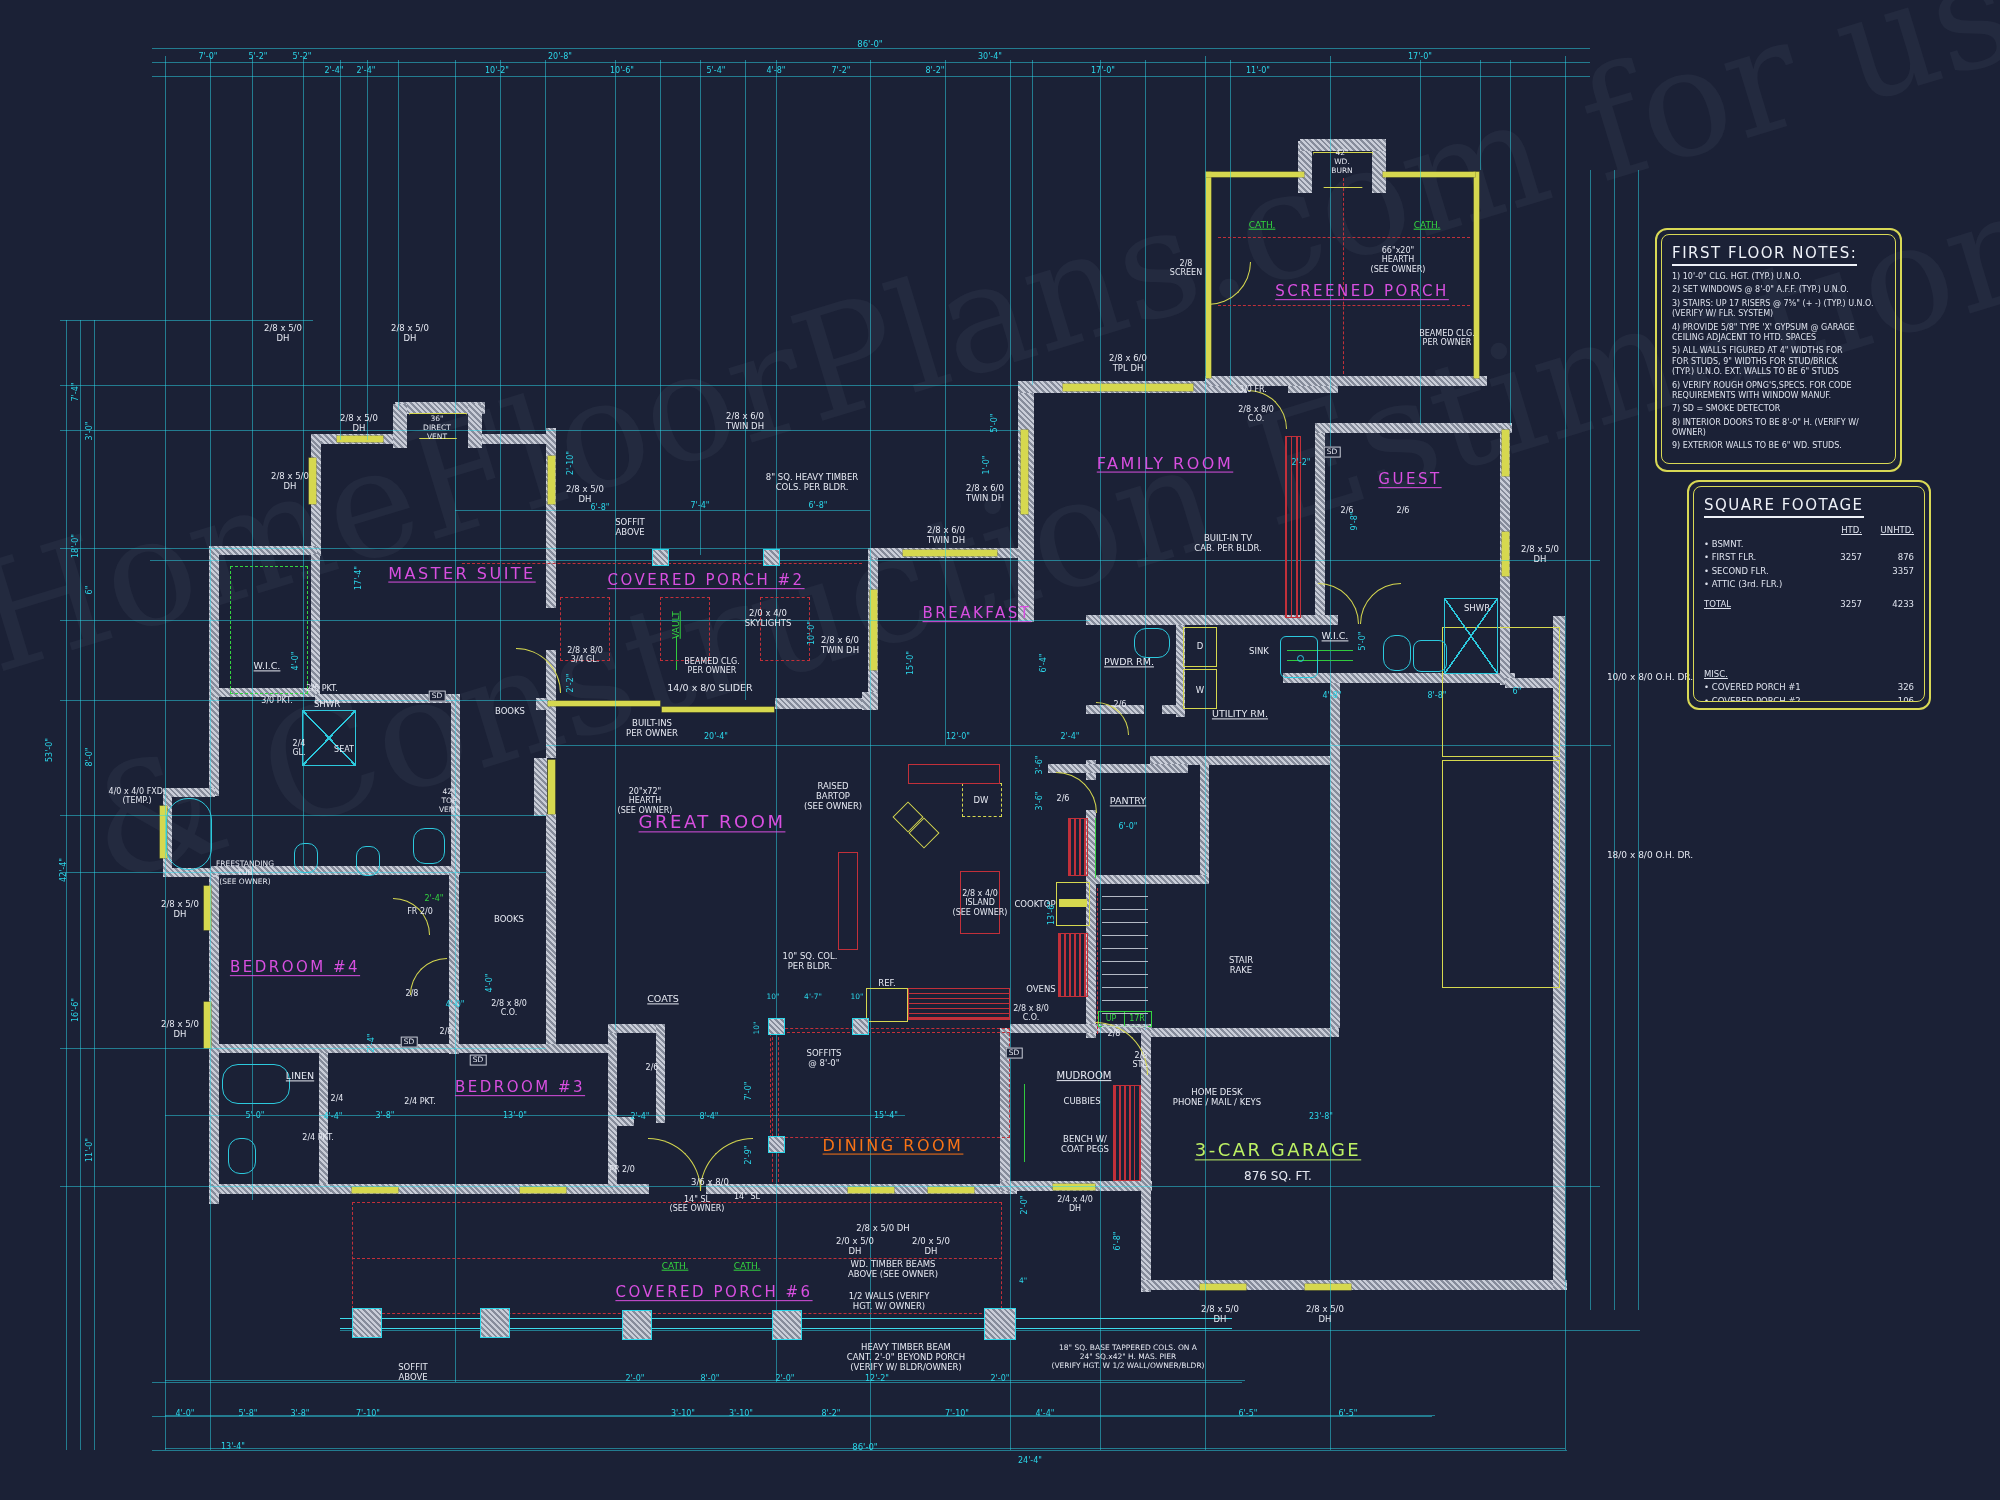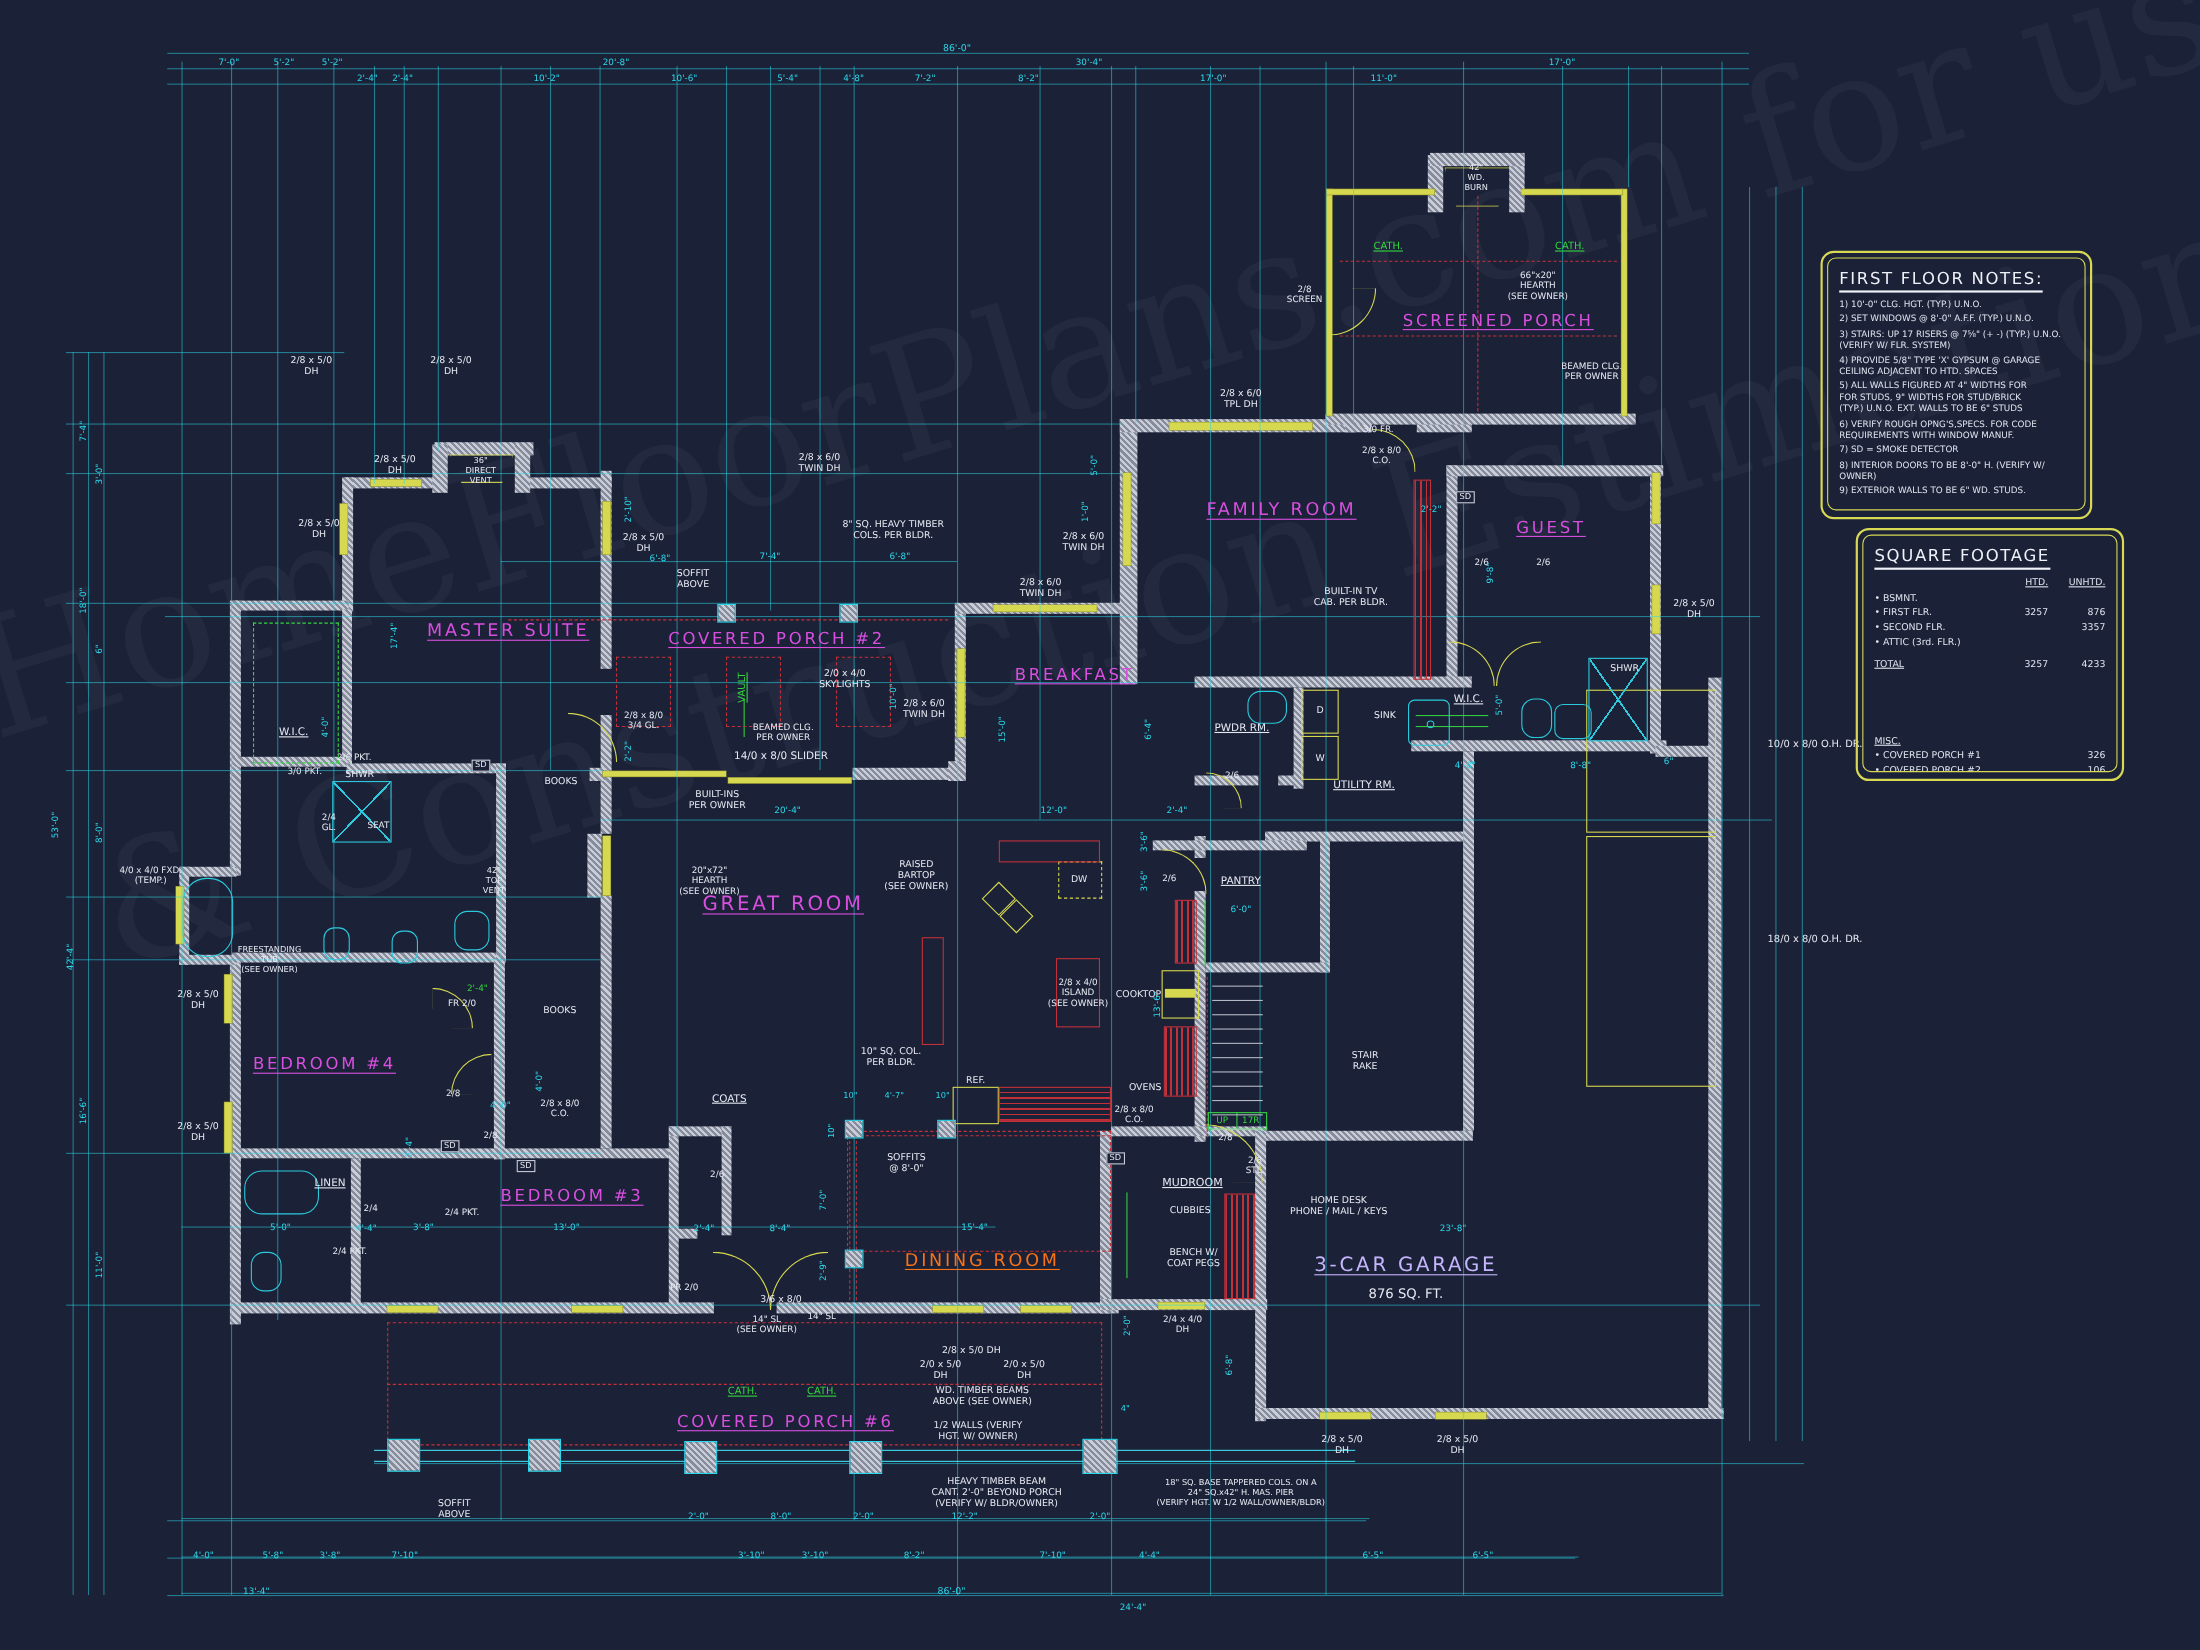--- a/index.html
+++ b/index.html
@@ -289,21 +289,21 @@
       <div class="lbl" style="position: absolute; left: 706px; top: 581px; font-size: 15px; color: rgb(216, 79, 224); transform: translate(-50%, -50%); text-decoration: underline; letter-spacing: 2.5px; text-underline-offset: 3px;">COVERED PORCH #2</div>
       <div class="lbl" style="position: absolute; left: 977px; top: 614px; font-size: 15px; color: rgb(216, 79, 224); transform: translate(-50%, -50%); text-decoration: underline; letter-spacing: 2.5px; text-underline-offset: 3px;">BREAKFAST</div>
       <div class="lbl" style="position: absolute; left: 1165px; top: 464px; font-size: 16px; color: rgb(216, 79, 224); transform: translate(-50%, -50%); text-decoration: underline; letter-spacing: 2.5px; text-underline-offset: 3px;">FAMILY ROOM</div>
       <div class="lbl" style="position: absolute; left: 1410px; top: 480px; font-size: 15px; color: rgb(216, 79, 224); transform: translate(-50%, -50%); text-decoration: underline; letter-spacing: 2.5px; text-underline-offset: 3px;">GUEST</div>
       <div class="lbl" style="position: absolute; left: 1362px; top: 292px; font-size: 15px; color: rgb(216, 79, 224); transform: translate(-50%, -50%); text-decoration: underline; letter-spacing: 2.5px; text-underline-offset: 3px;">SCREENED PORCH</div>
       <div class="lbl" style="position: absolute; left: 712px; top: 822px; font-size: 18px; color: rgb(216, 79, 224); transform: translate(-50%, -50%); text-decoration: underline; letter-spacing: 2.5px; text-underline-offset: 3px;">GREAT ROOM</div>
       <div class="lbl" style="position: absolute; left: 295px; top: 968px; font-size: 15px; color: rgb(216, 79, 224); transform: translate(-50%, -50%); text-decoration: underline; letter-spacing: 2.5px; text-underline-offset: 3px;">BEDROOM #4</div>
       <div class="lbl" style="position: absolute; left: 520px; top: 1088px; font-size: 15px; color: rgb(216, 79, 224); transform: translate(-50%, -50%); text-decoration: underline; letter-spacing: 2.5px; text-underline-offset: 3px;">BEDROOM #3</div>
       <div class="lbl" style="position: absolute; left: 893px; top: 1146px; font-size: 16px; color: #f97316; transform: translate(-50%, -50%); text-decoration: underline; letter-spacing: 2.5px; text-underline-offset: 3px;">DINING ROOM</div>
       <div class="lbl" style="position: absolute; left: 714px; top: 1293px; font-size: 15px; color: rgb(216, 79, 224); transform: translate(-50%, -50%); text-decoration: underline; letter-spacing: 2.5px; text-underline-offset: 3px;">COVERED PORCH #6</div>
-      <div class="lbl" style="position: absolute; left: 1278px; top: 1150px; font-size: 18px; color: #c4b5fd; transform: translate(-50%, -50%); text-decoration: underline; letter-spacing: 2.5px; text-underline-offset: 3px;">3-CAR GARAGE</div>
+      <div class="lbl" style="position: absolute; left: 1278px; top: 1150px; font-size: 18px; color: #bef264; transform: translate(-50%, -50%); text-decoration: underline; letter-spacing: 2.5px; text-underline-offset: 3px;">3-CAR GARAGE</div>
       <div class="lbl" style="position: absolute; left: 1278px; top: 1176px; font-size: 12px; color: rgb(230, 233, 242); transform: translate(-50%, -50%);">876 SQ. FT.</div>
       <div class="lbl" style="position: absolute; left: 267px; top: 666px; font-size: 9.5px; color: rgb(230, 233, 242); transform: translate(-50%, -50%); text-decoration: underline;">W.I.C.</div>
       <div class="lbl" style="position: absolute; left: 1335px; top: 636px; font-size: 9.5px; color: rgb(230, 233, 242); transform: translate(-50%, -50%); text-decoration: underline;">W.I.C.</div>
       <div class="lbl" style="position: absolute; left: 1129px; top: 662px; font-size: 9.5px; color: rgb(230, 233, 242); transform: translate(-50%, -50%); text-decoration: underline;">PWDR RM.</div>
       <div class="lbl" style="position: absolute; left: 1240px; top: 714px; font-size: 9.5px; color: rgb(230, 233, 242); transform: translate(-50%, -50%); text-decoration: underline;">UTILITY RM.</div>
       <div class="lbl" style="position: absolute; left: 1128px; top: 801px; font-size: 9.5px; color: rgb(230, 233, 242); transform: translate(-50%, -50%); text-decoration: underline;">PANTRY</div>
       <div class="lbl" style="position: absolute; left: 1084px; top: 1076px; font-size: 10px; color: rgb(230, 233, 242); transform: translate(-50%, -50%); text-decoration: underline;">MUDROOM</div>
       <div class="lbl" style="position: absolute; left: 300px; top: 1076px; font-size: 9.5px; color: rgb(230, 233, 242); transform: translate(-50%, -50%); text-decoration: underline;">LINEN</div>
       <div class="lbl" style="position: absolute; left: 663px; top: 999px; font-size: 9.5px; color: rgb(230, 233, 242); transform: translate(-50%, -50%); text-decoration: underline;">COATS</div>
       <div class="lbl" style="position: absolute; left: 1477px; top: 608px; font-size: 8.5px; color: rgb(230, 233, 242); transform: translate(-50%, -50%);">SHWR</div>

